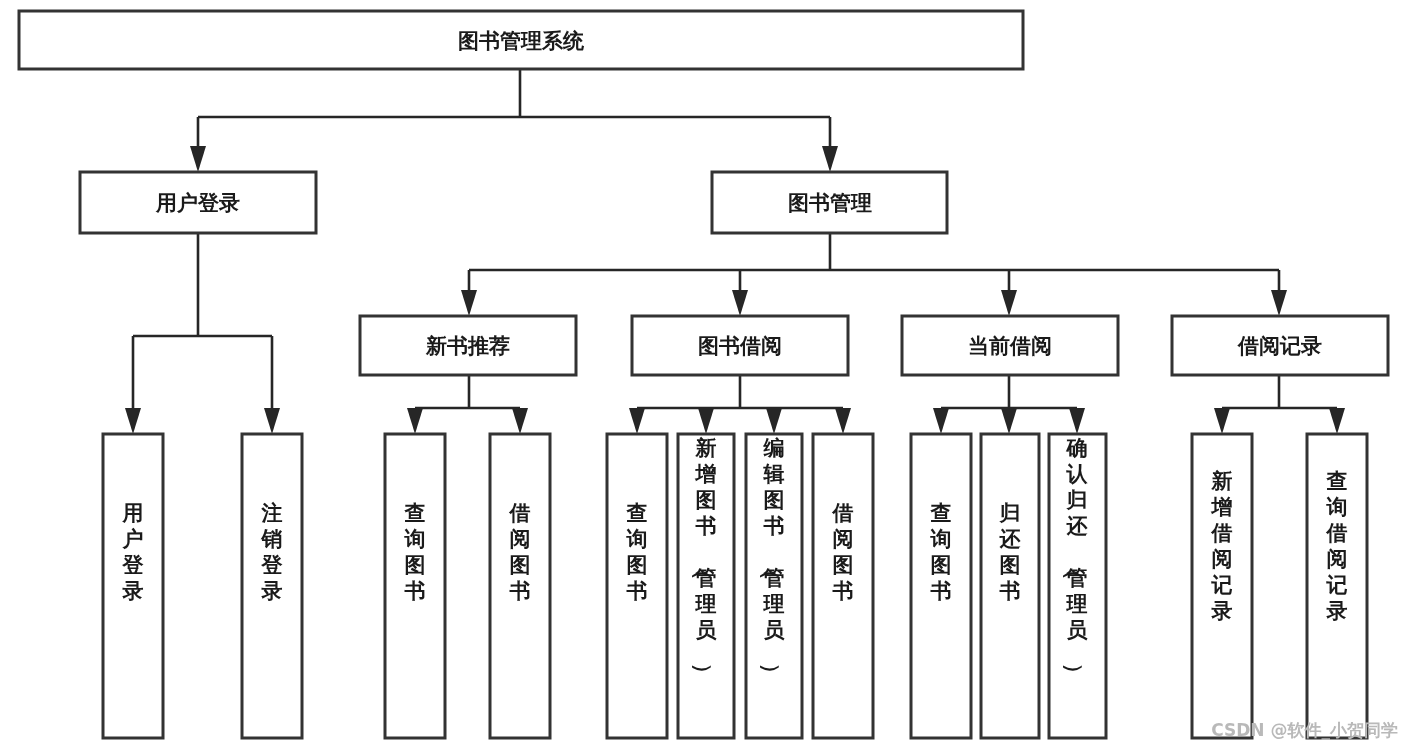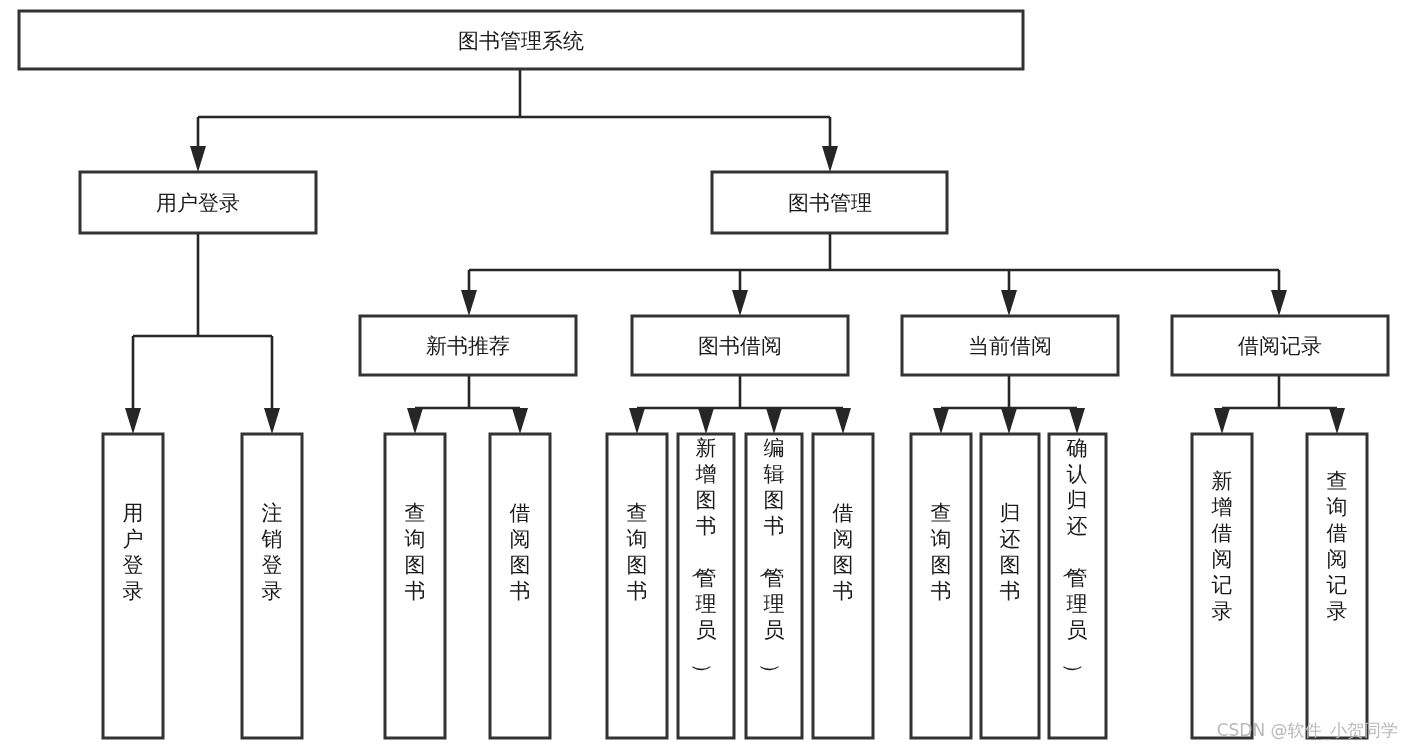--- a/index.html
+++ b/index.html
@@ -12,20 +12,21 @@
     width: 1405px;
     height: 747px;
     overflow: hidden;
     font-family: "DejaVu Sans", "Liberation Sans", sans-serif;
   }
   #diagram-root {
     position: relative;
     width: 1405px;
     height: 747px;
     background: #ffffff;
+    font-weight: bold;
   }
   svg.diagram-canvas {
     position: absolute;
     left: 0;
     top: 0;
     width: 1405px;
     height: 747px;
     display: block;
   }
   .node-box {

